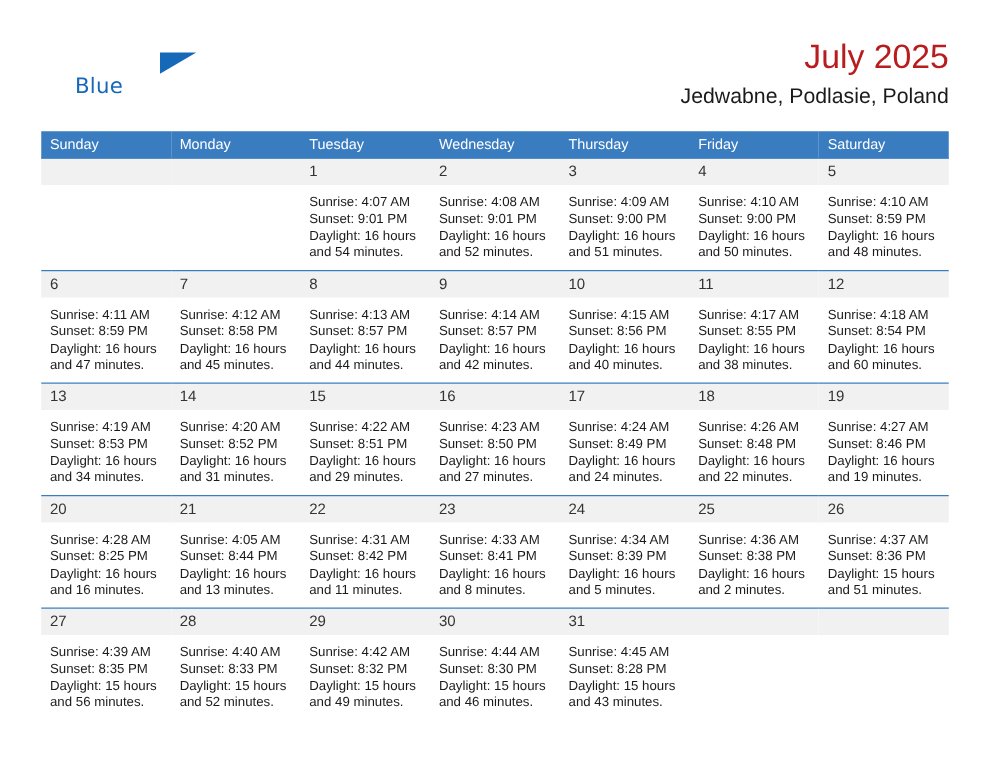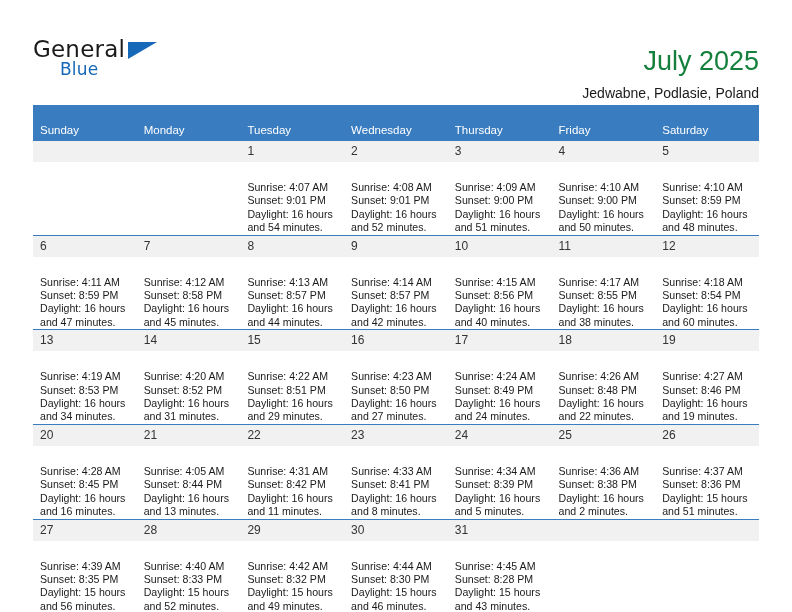--- a/index.html
+++ b/index.html
@@ -66,27 +66,26 @@
   }
 
   .titles {
     position: absolute;
     right: 0;
     top: 0;
     text-align: right;
   }
   .cal-title {
     font-size: 27px;
-    color: #15803d;
+    color: #b91c1c;
     line-height: 34px;
     white-space: nowrap;
-    margin-top: 16px;
   }
   .cal-subtitle {
-    font-size: 14px;
+    font-size: 17px;
     color: #1a1a1a;
     line-height: 22px;
     margin-top: 4px;
     white-space: nowrap;
   }
 
   
   .calendar {
     position: absolute;
     left: 33px;
@@ -94,21 +93,21 @@
     width: 726px;
     border-collapse: collapse;
     table-layout: fixed;
   }
   .calendar th {
     background: #3a7cc0;
     color: #ffffff;
     font-size: 11.5px;
     font-weight: normal;
     text-align: left;
-    padding: 18px 0 4px 7px;
+    padding: 4px 0 4px 7px;
     height: 13px;
     border: none;
   }
   .calendar td {
     vertical-align: top;
     padding: 0;
     border: none;
     border-top: 1px solid #3a7cc0;
     height: 89px;
     background: #ffffff;
@@ -118,38 +117,37 @@
   }
   .daynum {
     background: #f1f1f1;
     font-size: 12px;
     color: #333333;
     padding: 3px 0 3px 7px;
     height: 15px;
     line-height: 15px;
   }
   .details {
-    padding: 19px 6px 0 7px;
+    padding: 8px 6px 0 7px;
     font-size: 10.6px;
     line-height: 13.4px;
     color: #1a1a1a;
   }
   .details div {
     white-space: normal;
   }
 </style>
 </head>
 <body>
 
 <div class="page">
 
   <div class="header">
 
     <div class="brand">
-      <span class="brand-general">General</span>
       <span class="brand-triangle"></span>
       <span class="brand-blue">Blue</span>
     </div>
 
     <div class="titles">
       <div class="cal-title">July 2025</div>
       <div class="cal-subtitle">Jedwabne, Podlasie, Poland</div>
     </div>
 
   </div>
@@ -364,21 +362,21 @@
             <div>and 19 minutes.</div>
           </div>
         </td>
       </tr>
 
       <tr class="week-row">
         <td>
           <div class="daynum">20</div>
           <div class="details">
             <div>Sunrise: 4:28 AM</div>
-            <div>Sunset: 8:45 PM</div>
+            <div>Sunset: 8:25 PM</div>
             <div>Daylight: 16 hours</div>
             <div>and 16 minutes.</div>
           </div>
         </td>
         <td>
           <div class="daynum">21</div>
           <div class="details">
             <div>Sunrise: 4:05 AM</div>
             <div>Sunset: 8:44 PM</div>
             <div>Daylight: 16 hours</div>

